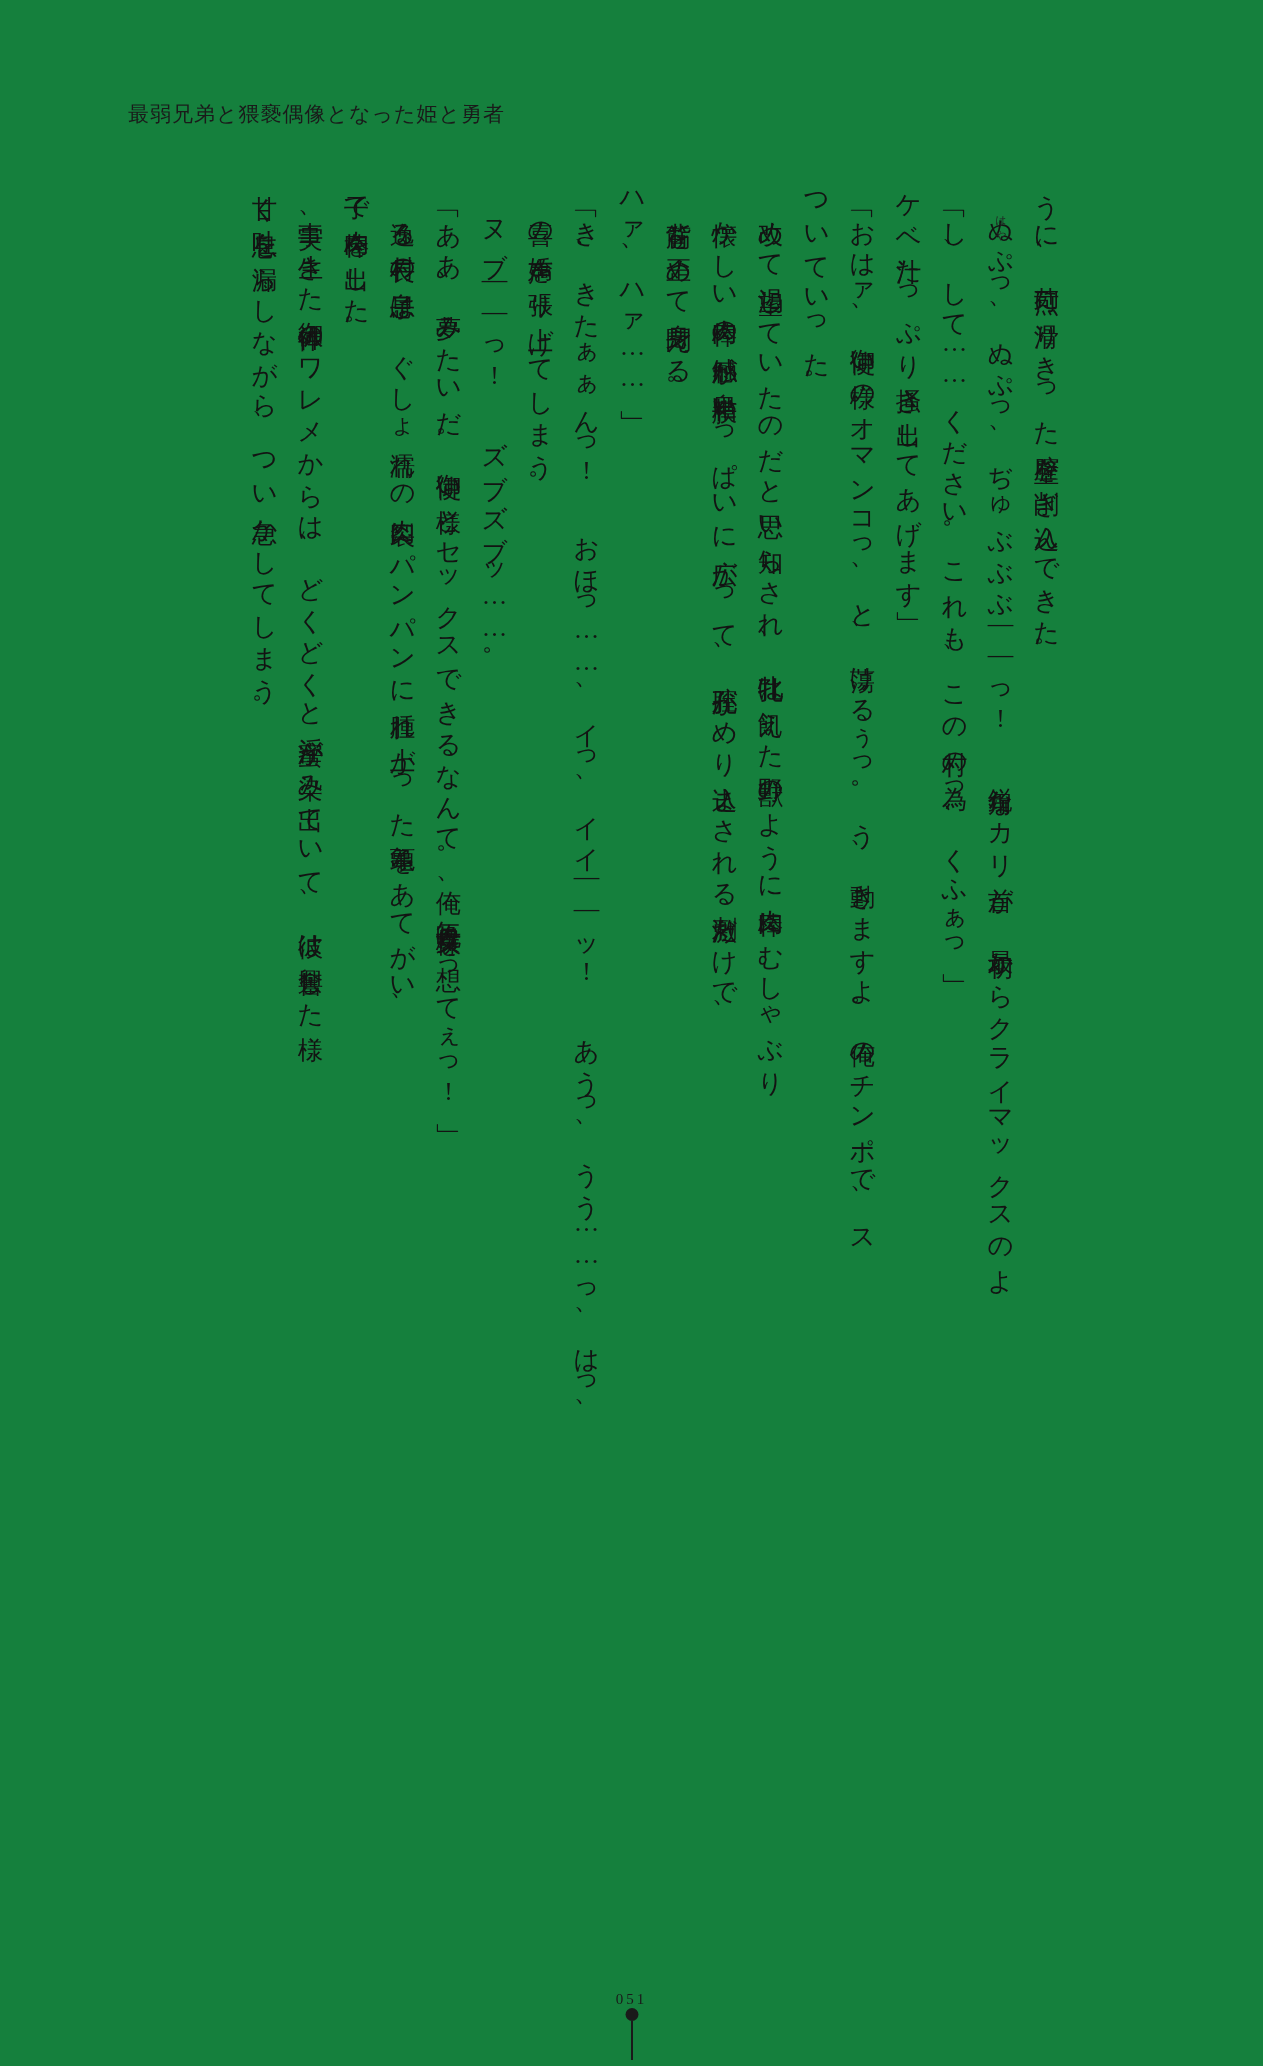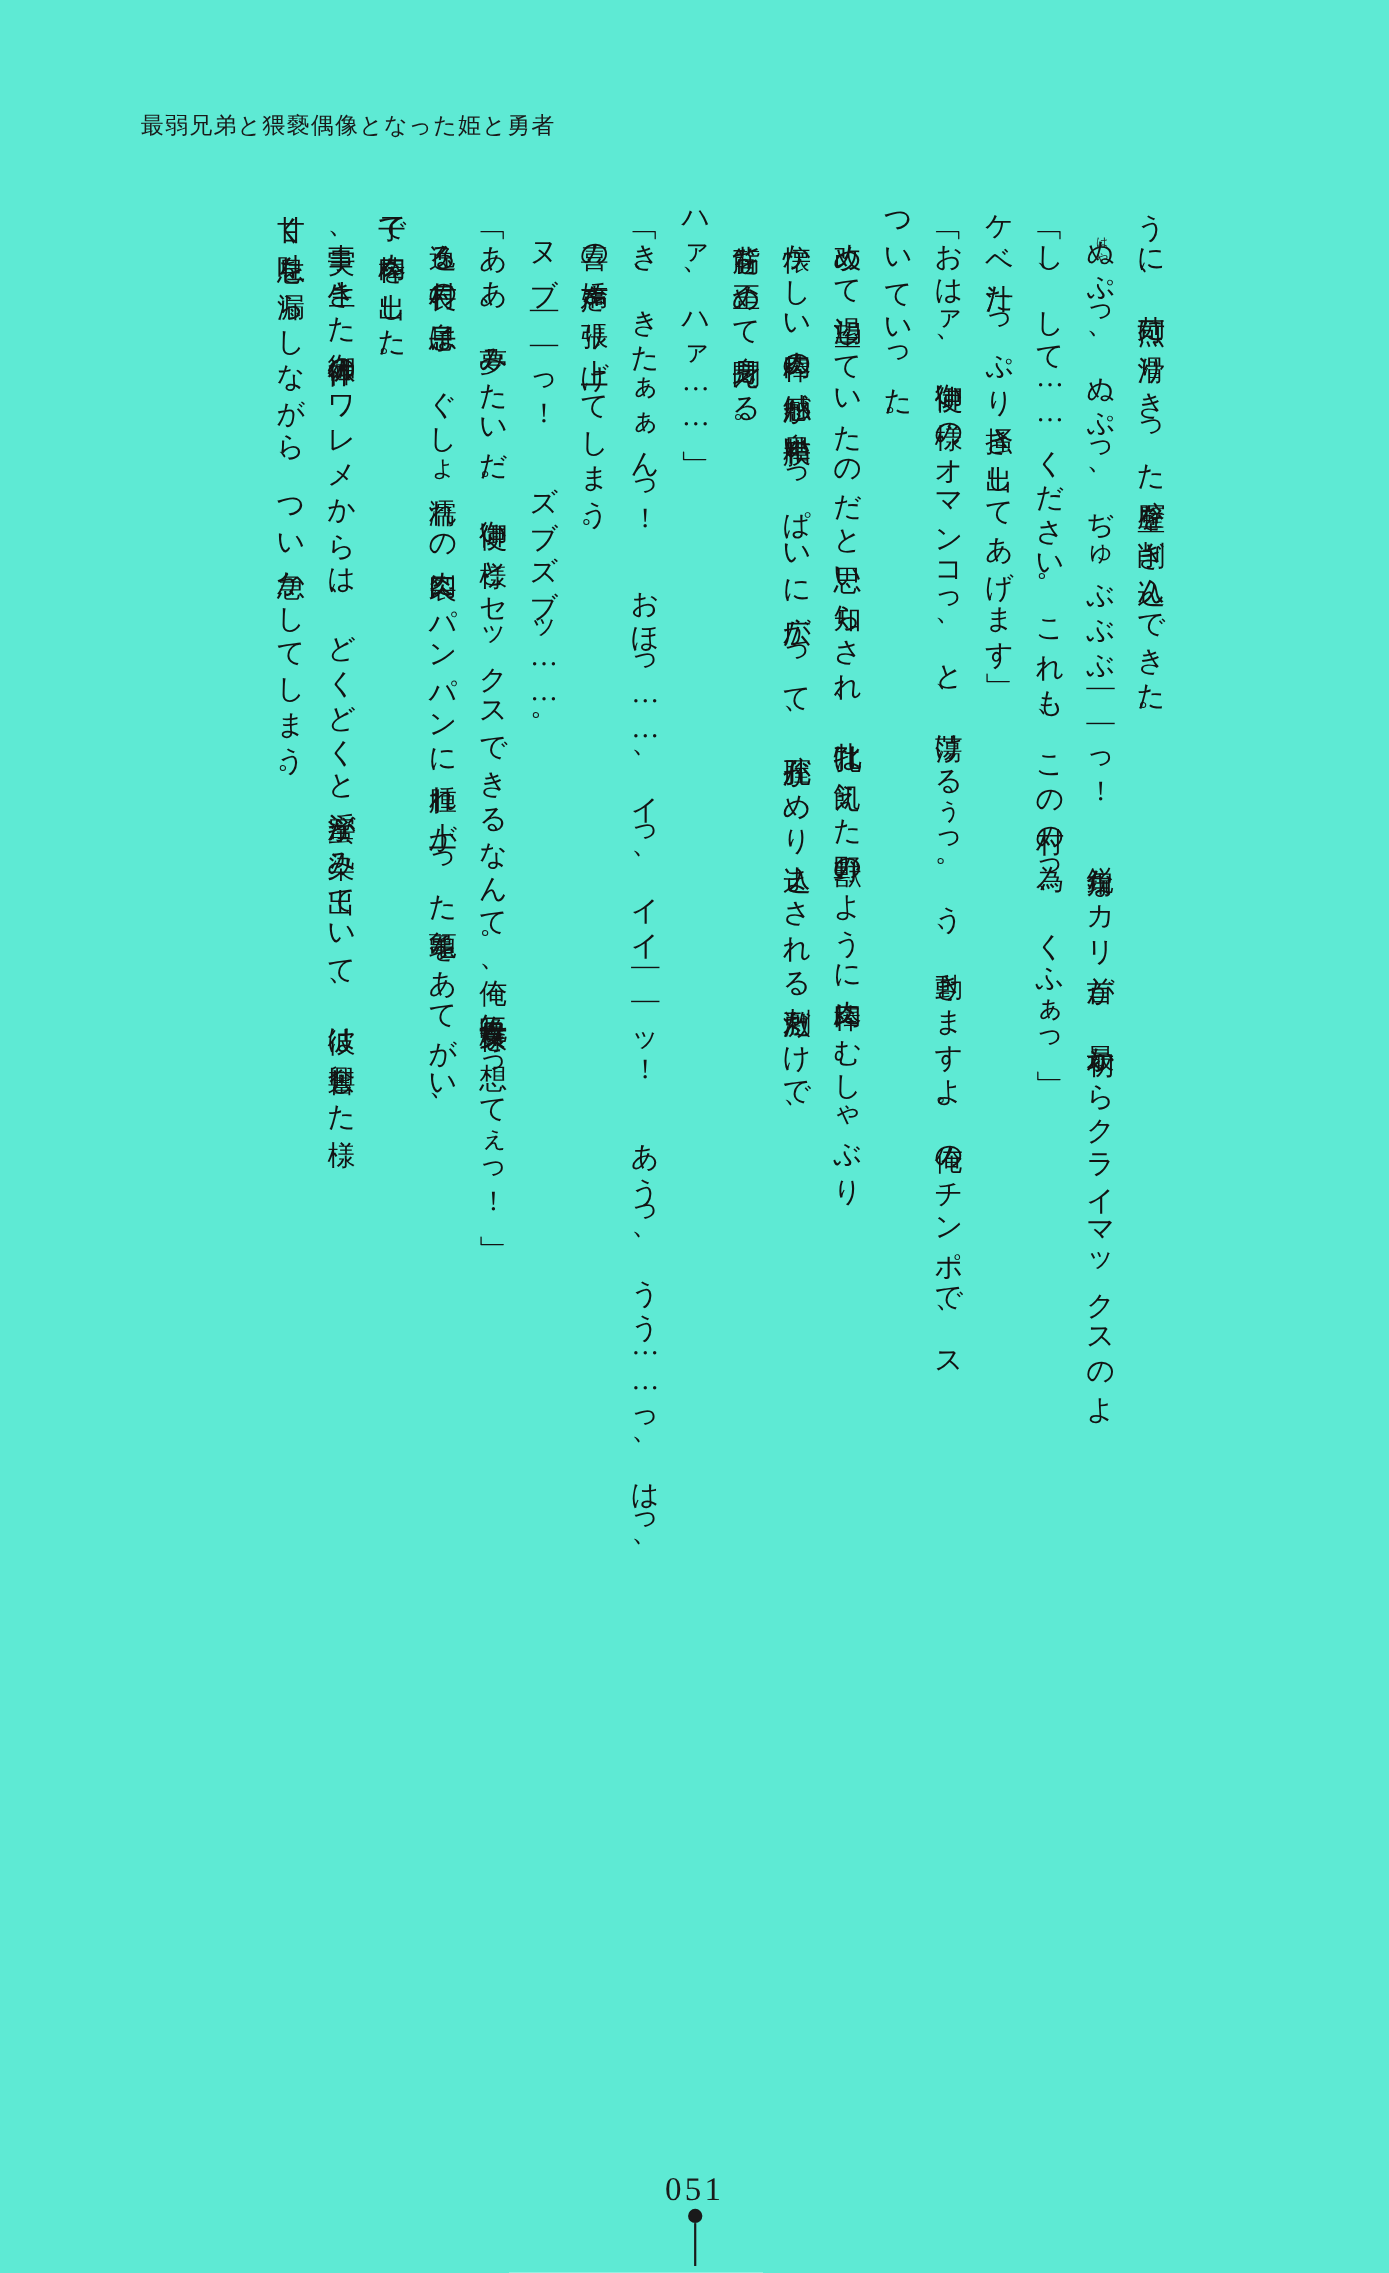--- a/index.html
+++ b/index.html
@@ -12,21 +12,21 @@
     height: 2066px;
     position: relative;
     font-family: "Liberation Serif", "DejaVu Serif", serif;
     color: #1a1a1a;
     overflow: hidden;
   }
 
   .page {
     position: absolute;
     inset: 0;
-    background: #5eead4;
+    background: #15803d;
   }
 
   
   .running-header {
     position: absolute;
     top: 100px;
     left: 128px;
     font-size: 21px;
     letter-spacing: 1px;
     color: #1a1a1a;
@@ -76,21 +76,21 @@
     color: #222;
   }
 
   
   .folio {
     position: absolute;
     left: 0;
     right: 0;
     bottom: 58px;
     text-align: center;
-    font-size: 30px;
+    font-size: 15px;
     letter-spacing: 3px;
     color: #1a1a1a;
     font-family: "Liberation Serif", "DejaVu Serif", serif;
   }
 
   .folio-mark {
     position: absolute;
     left: 50%;
     bottom: 6px;
     transform: translateX(-50%);

